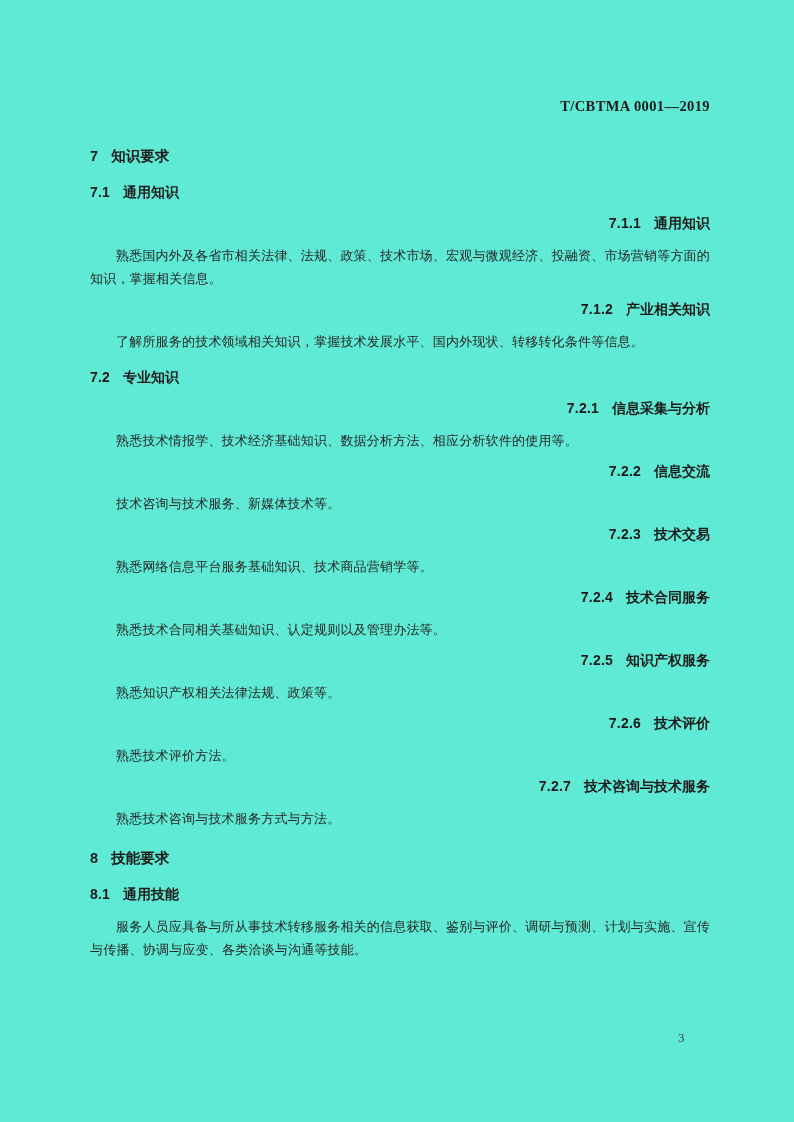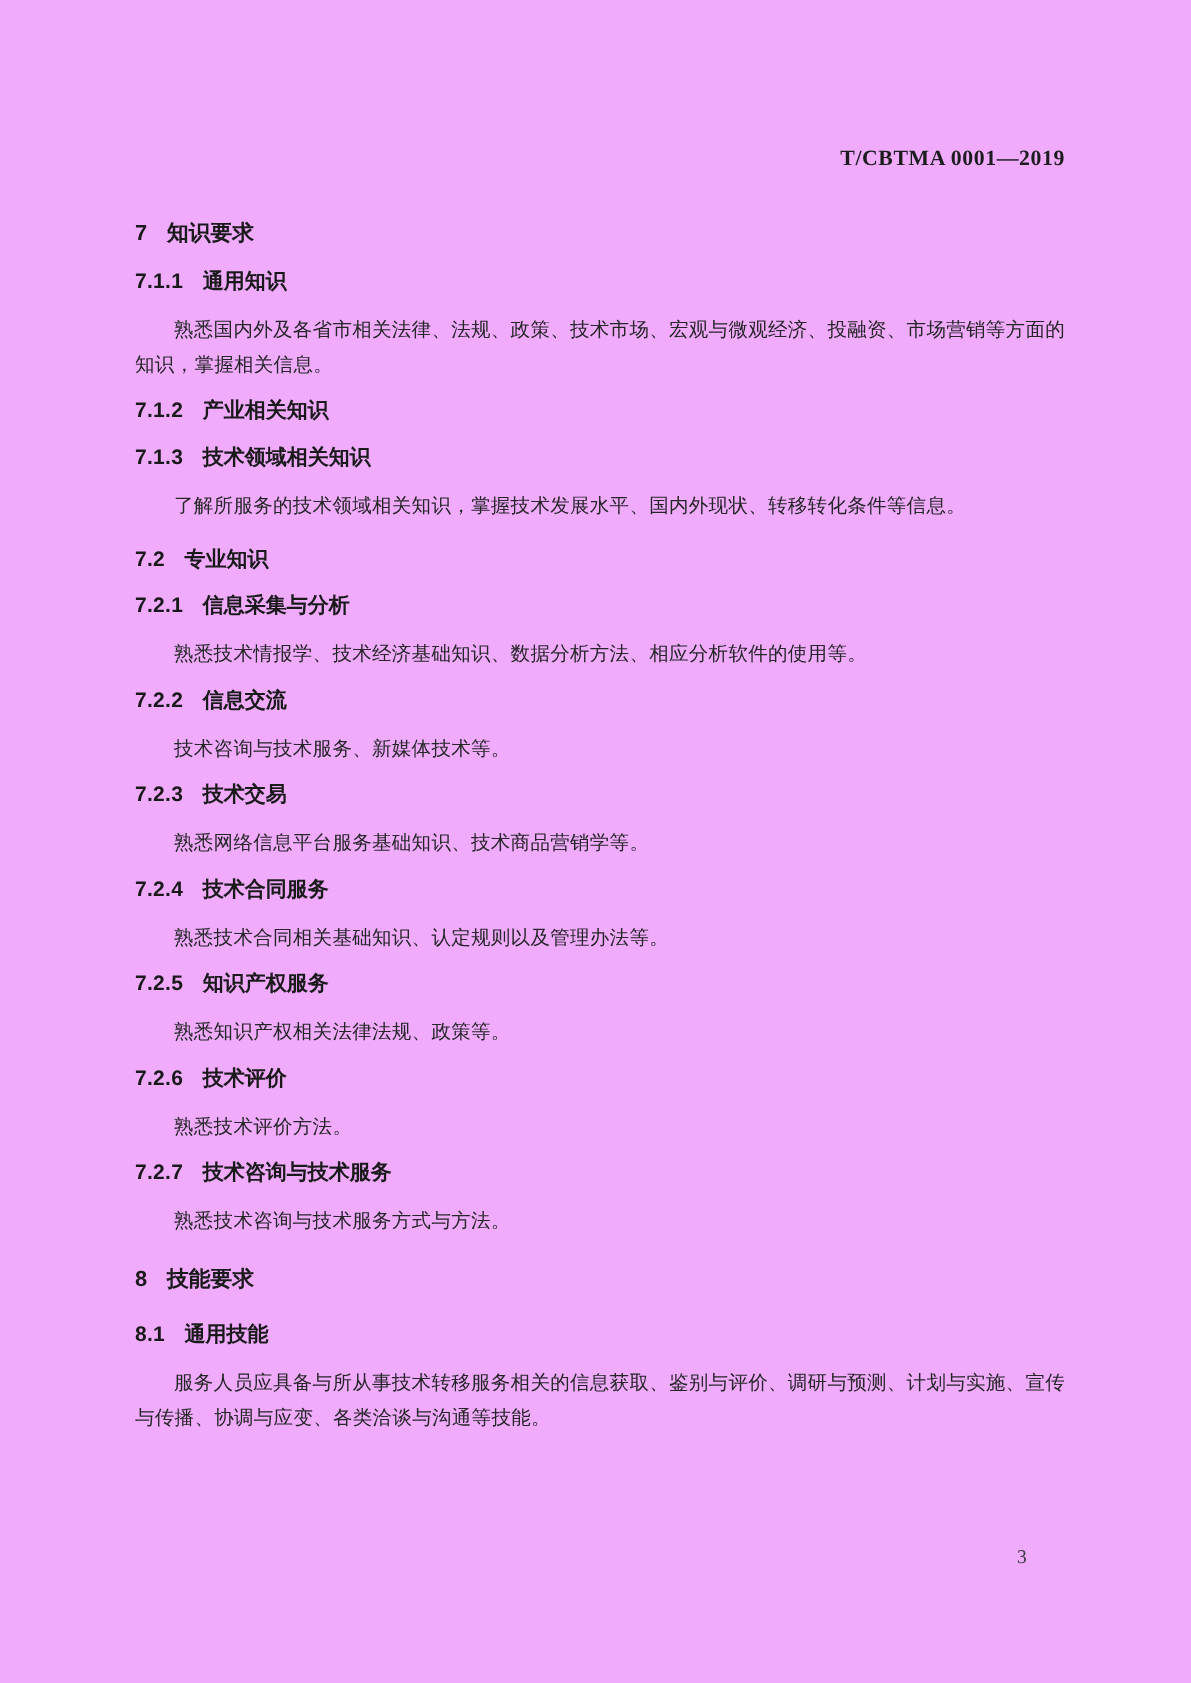--- a/index.html
+++ b/index.html
@@ -2,21 +2,21 @@
 <html><head>
 <meta charset="utf-8">
 <style>
   * { margin: 0; padding: 0; box-sizing: border-box; }
   html, body { background: #e9e9e9; }
   .page {
     position: relative;
     width: 794px;
     height: 1122px;
     margin: 0 auto;
-    background: #f0abfc;
+    background: #5eead4;
     color: #262626;
     overflow: hidden;
     font-family: "Liberation Serif", "DejaVu Serif", serif;
   }
   .content {
     padding: 95px 84px 0 90px;
   }
   .doc-header {
     text-align: right;
     font-family: "Liberation Serif", "DejaVu Serif", serif;
@@ -36,21 +36,21 @@
     display: flex;
     align-items: baseline;
   }
   .heading .num {
     font-family: "Liberation Sans", "DejaVu Sans", sans-serif;
     margin-right: 13px;
     letter-spacing: 0.2px;
   }
   .h1 { margin-top: 17px; font-size: 14.5px; }
   .h2 { margin-top: 13px; }
-  .h3 { margin-top: 8px; }
+  .h3 { margin-top: 8px; justify-content: flex-end; }
   .para {
     margin-top: 9px;
     font-size: 13px;
     text-align: justify;
     text-indent: 2em;
     letter-spacing: 0.2px;
     color: #262626;
   }
   .page-number {
     position: absolute;
@@ -67,38 +67,38 @@
 <div class="page">
   <div class="content">
 
     <div class="doc-header">T/CBTMA 0001—2019</div>
 
     <div class="blk heading h1">
       <span class="num">7</span>
       <span class="ttl">知识要求</span>
     </div>
 
+    <div class="blk heading h2">
+      <span class="num">7.1</span>
+      <span class="ttl">通用知识</span>
+    </div>
 
     <div class="blk heading h3">
       <span class="num">7.1.1</span>
       <span class="ttl">通用知识</span>
     </div>
 
     <p class="blk para">熟悉国内外及各省市相关法律、法规、政策、技术市场、宏观与微观经济、投融资、市场营销等方面的知识，掌握相关信息。</p>
 
     <div class="blk heading h3">
       <span class="num">7.1.2</span>
       <span class="ttl">产业相关知识</span>
     </div>
 
 
-    <div class="blk heading h3">
-      <span class="num">7.1.3</span>
-      <span class="ttl">技术领域相关知识</span>
-    </div>
 
     <p class="blk para">了解所服务的技术领域相关知识，掌握技术发展水平、国内外现状、转移转化条件等信息。</p>
 
     <div class="blk heading h2">
       <span class="num">7.2</span>
       <span class="ttl">专业知识</span>
     </div>
 
     <div class="blk heading h3">
       <span class="num">7.2.1</span>

